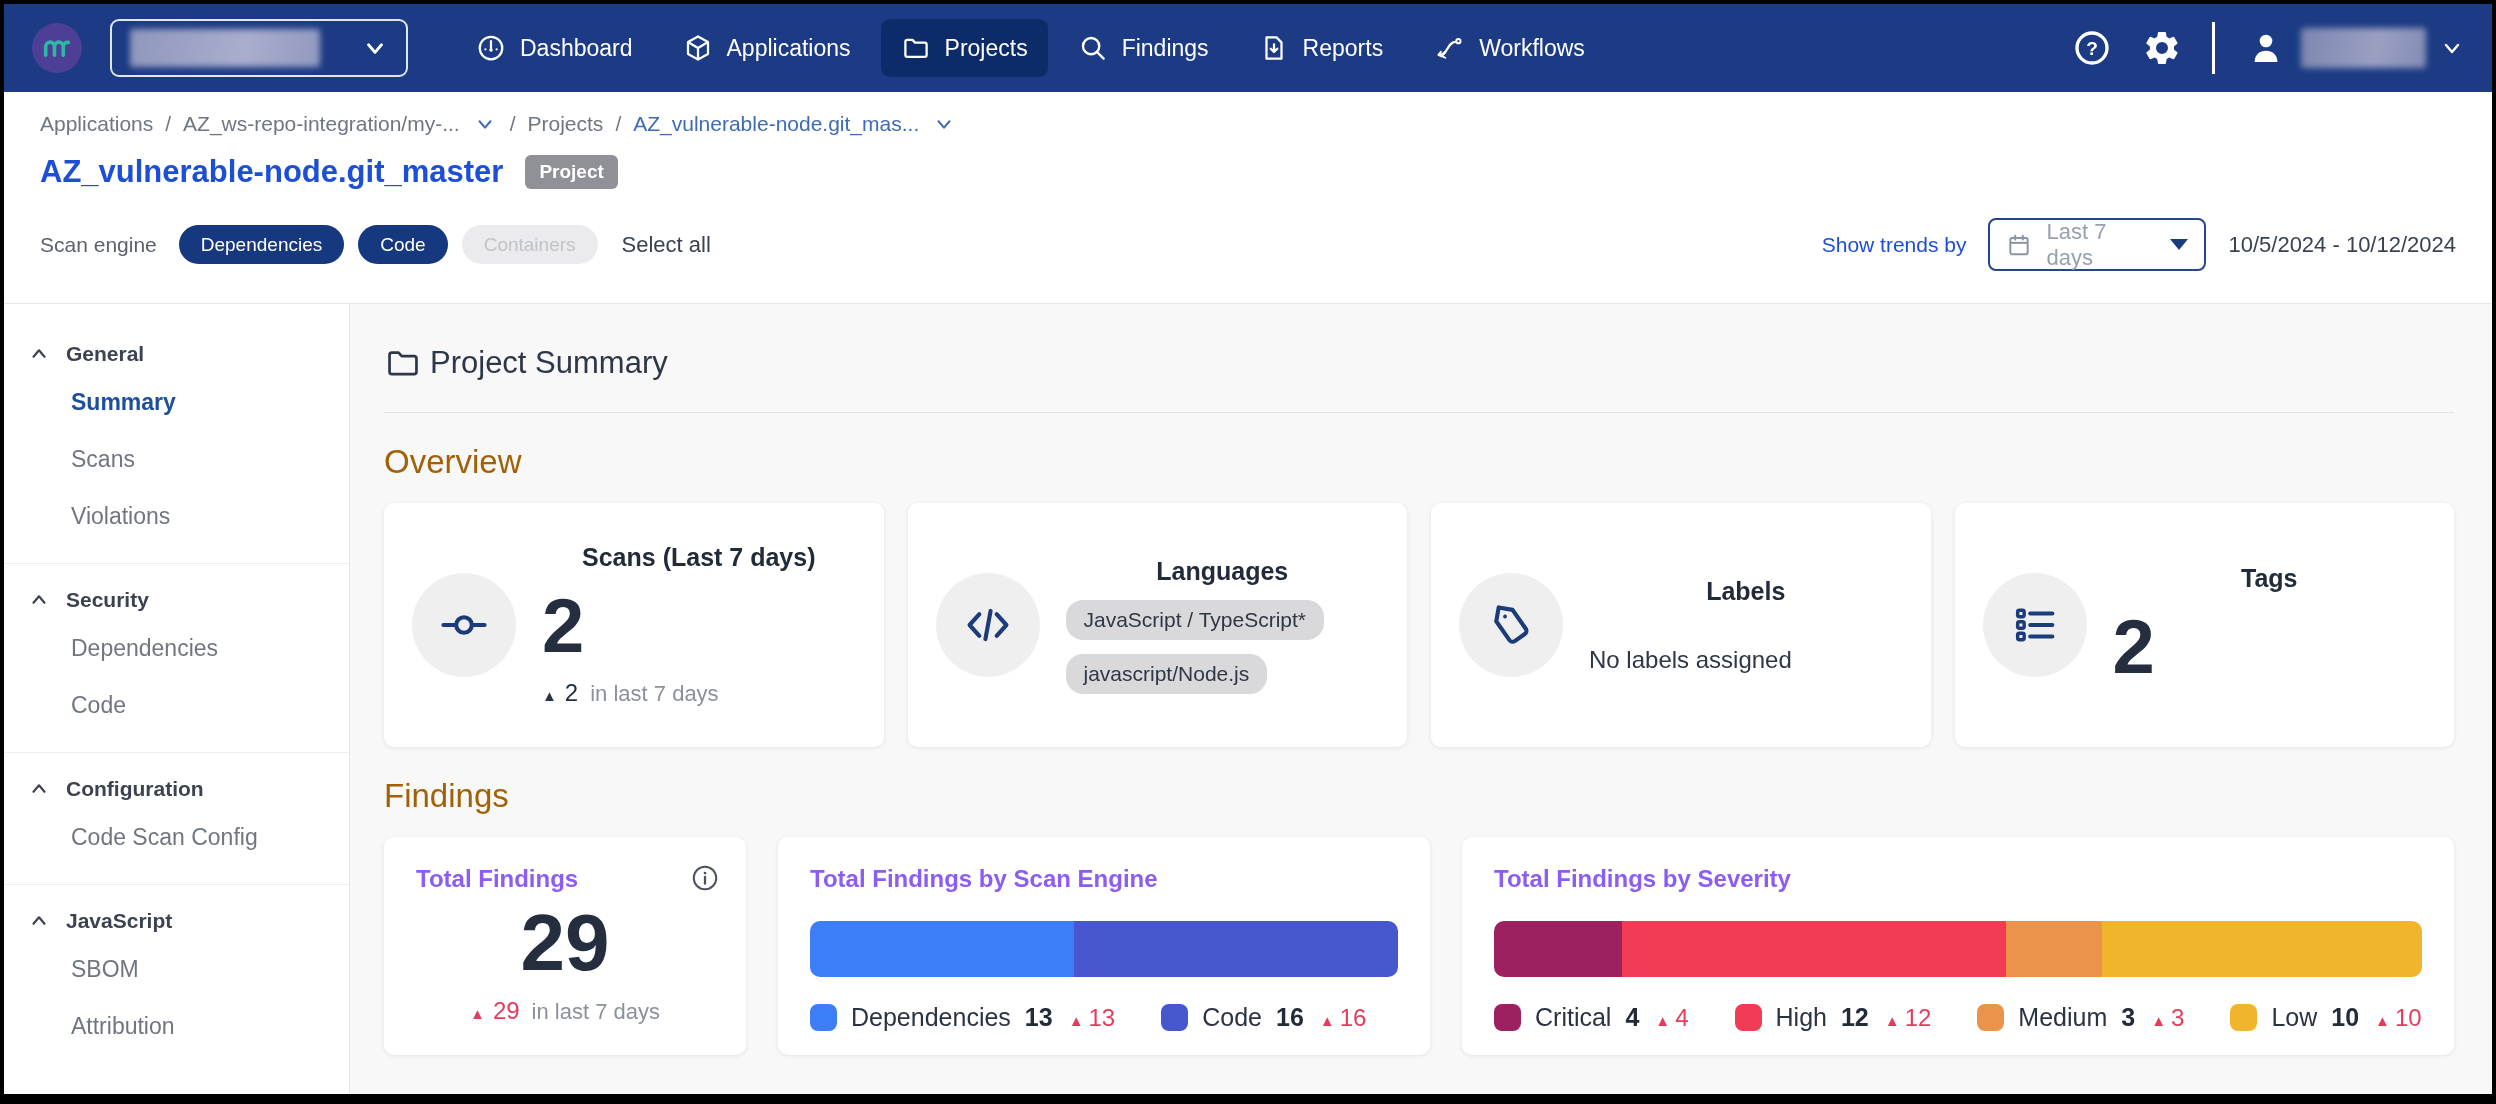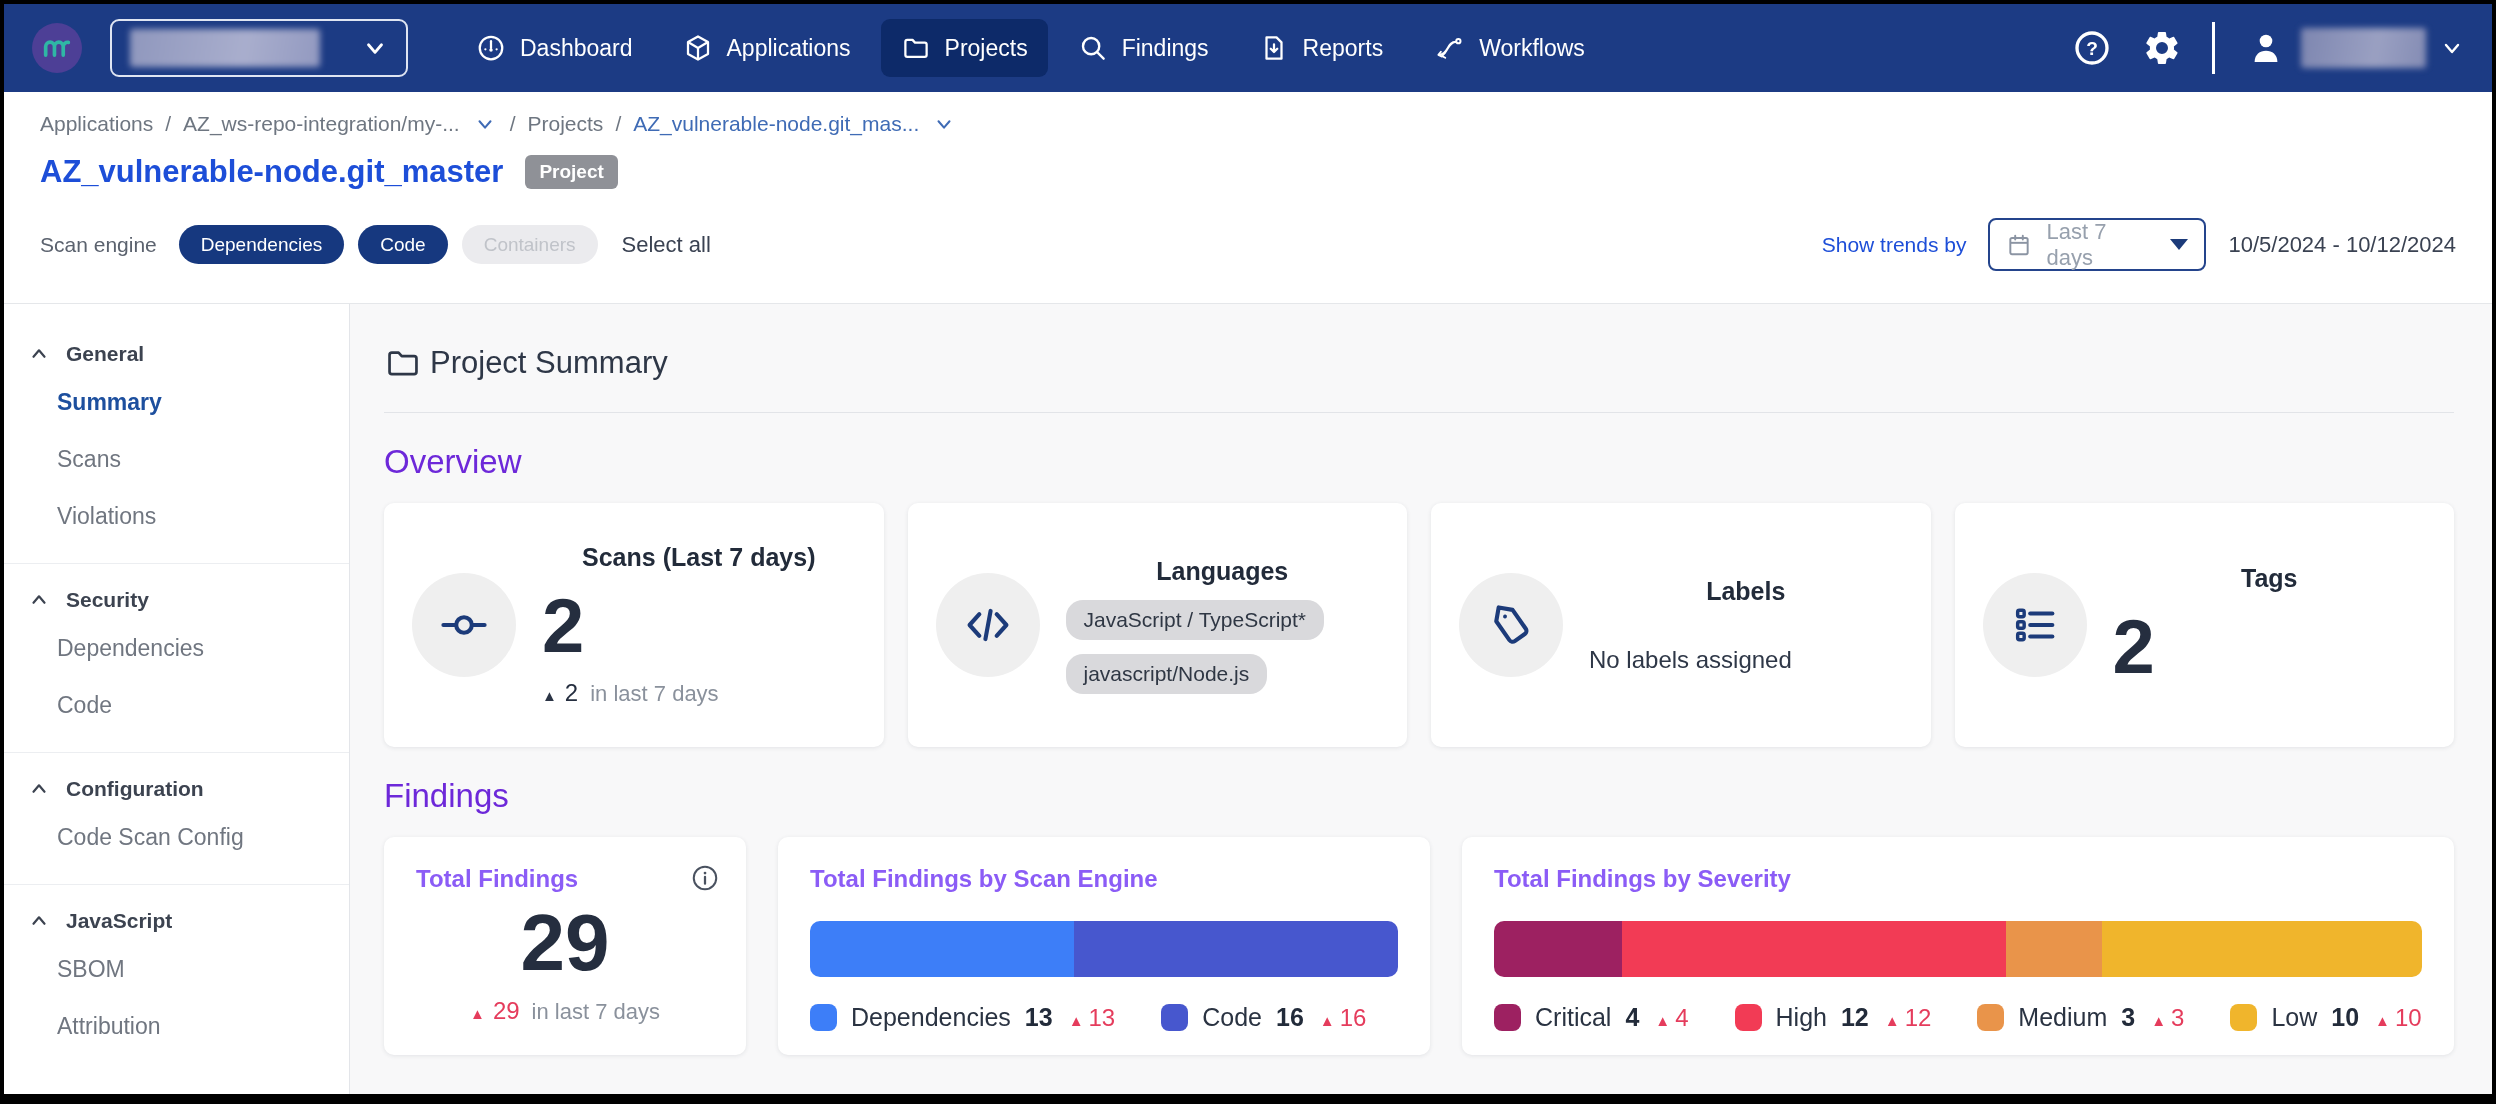--- a/index.html
+++ b/index.html
@@ -45,28 +45,28 @@
   .range-value { font-size:22px; color:#97a0ad; flex:1; }
   .range-caret { width:0; height:0; border-left:9px solid transparent; border-right:9px solid transparent; border-top:11px solid #1c3b7a; }
   .date-range { font-size:22px; color:#3a4252; }
 
   
   .content { flex:1; display:flex; min-height:0; background:#f8f8f9; }
   .sidebar { width:346px; flex:0 0 346px; background:#fff; border-right:1px solid #e3e5e9; padding-top:26px; overflow:hidden; }
   .side-section { padding:4px 0 10px 0; }
   .side-section + .side-section { border-top:1px solid #eceef1; margin-top:8px; padding-top:16px; }
   .side-header { display:flex; align-items:center; gap:16px; padding:8px 0 8px 24px; font-size:21px; font-weight:bold; color:#3c4350; cursor:pointer; }
-  .side-item { padding:15px 0 15px 53px; font-size:23px; color:#707680; cursor:pointer; }
+  .side-item { padding:15px 0 15px 67px; font-size:23px; color:#707680; cursor:pointer; }
   .side-item.active { color:#1d4f9e; font-weight:bold; }
 
   main { flex:1; padding:26px 38px 0 34px; min-width:0; }
   .summary-head { display:flex; align-items:center; gap:8px; margin-top:14px; color:#2e3747; }
   .summary-title { font-size:31px; }
   .main-divider { border:none; border-top:1px solid #e2e4e8; margin-top:30px; }
-  .section-h { font-size:33px; color:#6d28d9; font-weight:400; }
+  .section-h { font-size:33px; color:#a16207; font-weight:400; }
   .overview-h { margin:30px 0 22px 0; }
   .findings-h { margin:30px 0 22px 0; }
 
   .cards-row { display:flex; gap:24px; }
   .card { background:#fff; border-radius:10px; box-shadow:0 1px 4px rgba(40,50,70,.10); }
   .ov-card { flex:1; height:244px; padding:26px 28px; display:flex; align-items:center; }
   .icon-circle { width:104px; height:104px; border-radius:50%; background:#efefef; display:flex; align-items:center; justify-content:center; flex:0 0 104px; color:#1c3b7a; }
   .ov-body { flex:1; margin-left:26px; display:flex; flex-direction:column; }
   .ov-title { font-size:25px; font-weight:bold; color:#222b3a; align-self:center; margin-bottom:14px; }
   .big-num { font-size:76px; font-weight:bold; color:#252e3f; line-height:1.05; }

